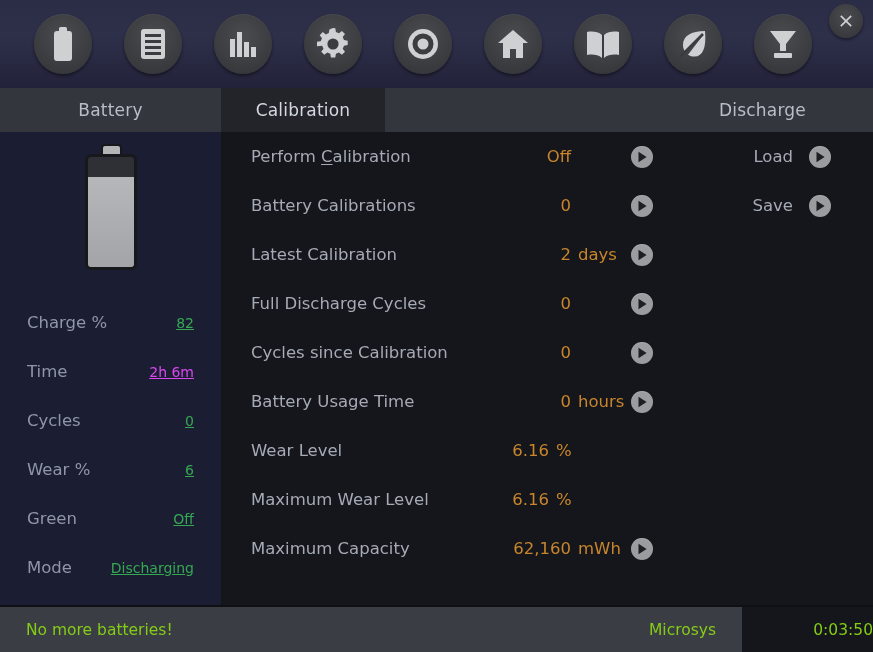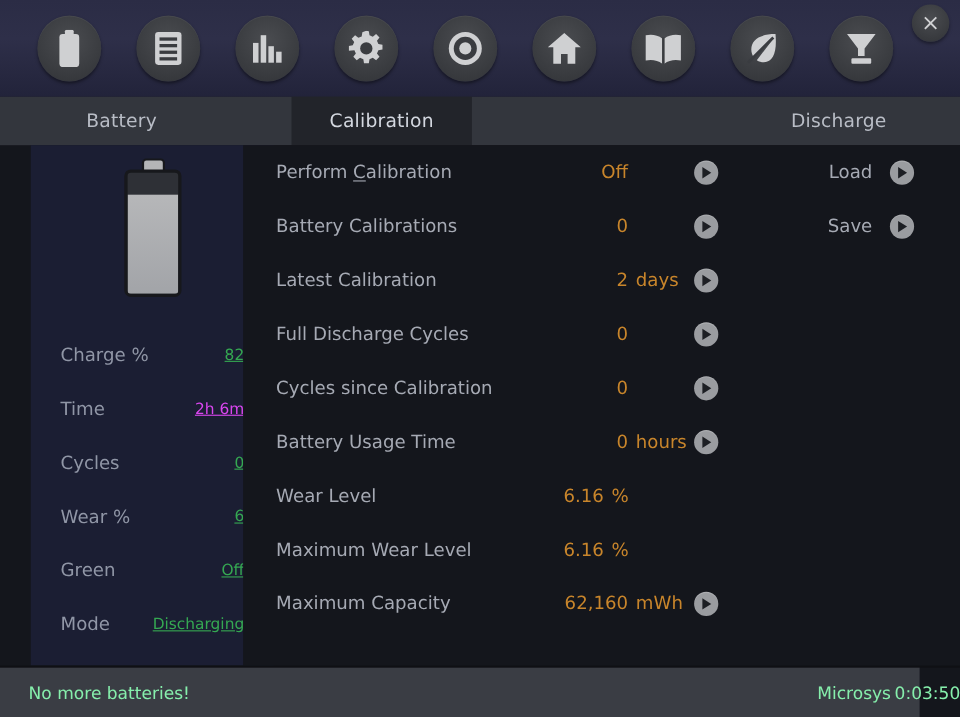--- a/index.html
+++ b/index.html
@@ -38,39 +38,37 @@
     background:radial-gradient(circle at 50% 38%,#4a4c50 0%,#3a3c40 62%,#303236 100%);
     box-shadow:0 2px 3px rgba(0,0,0,.4);
     display:flex;align-items:center;justify-content:center;cursor:pointer;
   }
 
   
   .tabbar{
     position:absolute;left:0;top:88px;width:873px;height:44px;
     background:#33363d;
     display:flex;
-    gap:44px;
   }
   .tab{
     height:44px;display:flex;align-items:center;justify-content:center;
     color:#b9bdc6;font-size:17px;letter-spacing:.2px;cursor:pointer;
     box-sizing:border-box;
   }
   .tab.w-battery{width:221px;}
   .tab.w-calib{width:164px;}
   .tab.spacer{flex:1;}
   .tab.w-disch{width:221px;justify-content:center;}
   .tab.active{background:#22242a;color:#d4d8e0;}
 
   
   .sidebar{
     position:absolute;left:0;top:132px;width:221px;height:473px;
     background:#1b1e33;
     box-sizing:border-box;
-    margin-left:28px;
   }
   .batt-wrap{
     position:absolute;left:0;top:14px;width:221px;
     display:flex;justify-content:center;
   }
   .batt{position:relative;width:52px;height:124px;}
   .batt .cap{
     position:absolute;left:18px;top:0;width:17px;height:9px;
     background:#b4b5b7;border-radius:2px 2px 0 0;
     box-shadow:0 0 0 2px #17181c;
@@ -135,24 +133,24 @@
     position:absolute;left:0;width:86px;text-align:right;
     color:#a6aab4;font-size:16.5px;
   }
   .act-play{position:absolute;left:102px;top:14px;}
 
   
   .divider{
     position:absolute;left:0;top:605px;width:873px;height:2px;background:#0f1014;
   }
   .statusbar{
-    position:absolute;left:0;top:607px;width:836px;height:45px;
+    position:absolute;left:0;top:607px;width:742px;height:45px;
     background:#3a3d44;
     display:flex;align-items:center;
-    color:#86efac;font-size:15.5px;box-sizing:border-box;
+    color:#84cc16;font-size:15.5px;box-sizing:border-box;
   }
   .st-left{position:absolute;left:26px;}
   .st-center{position:absolute;left:0;width:873px;text-align:right;}
   .st-right{position:absolute;right:26px;}
 </style>
 </head>
 <body>
 
 <div id="app">
 

